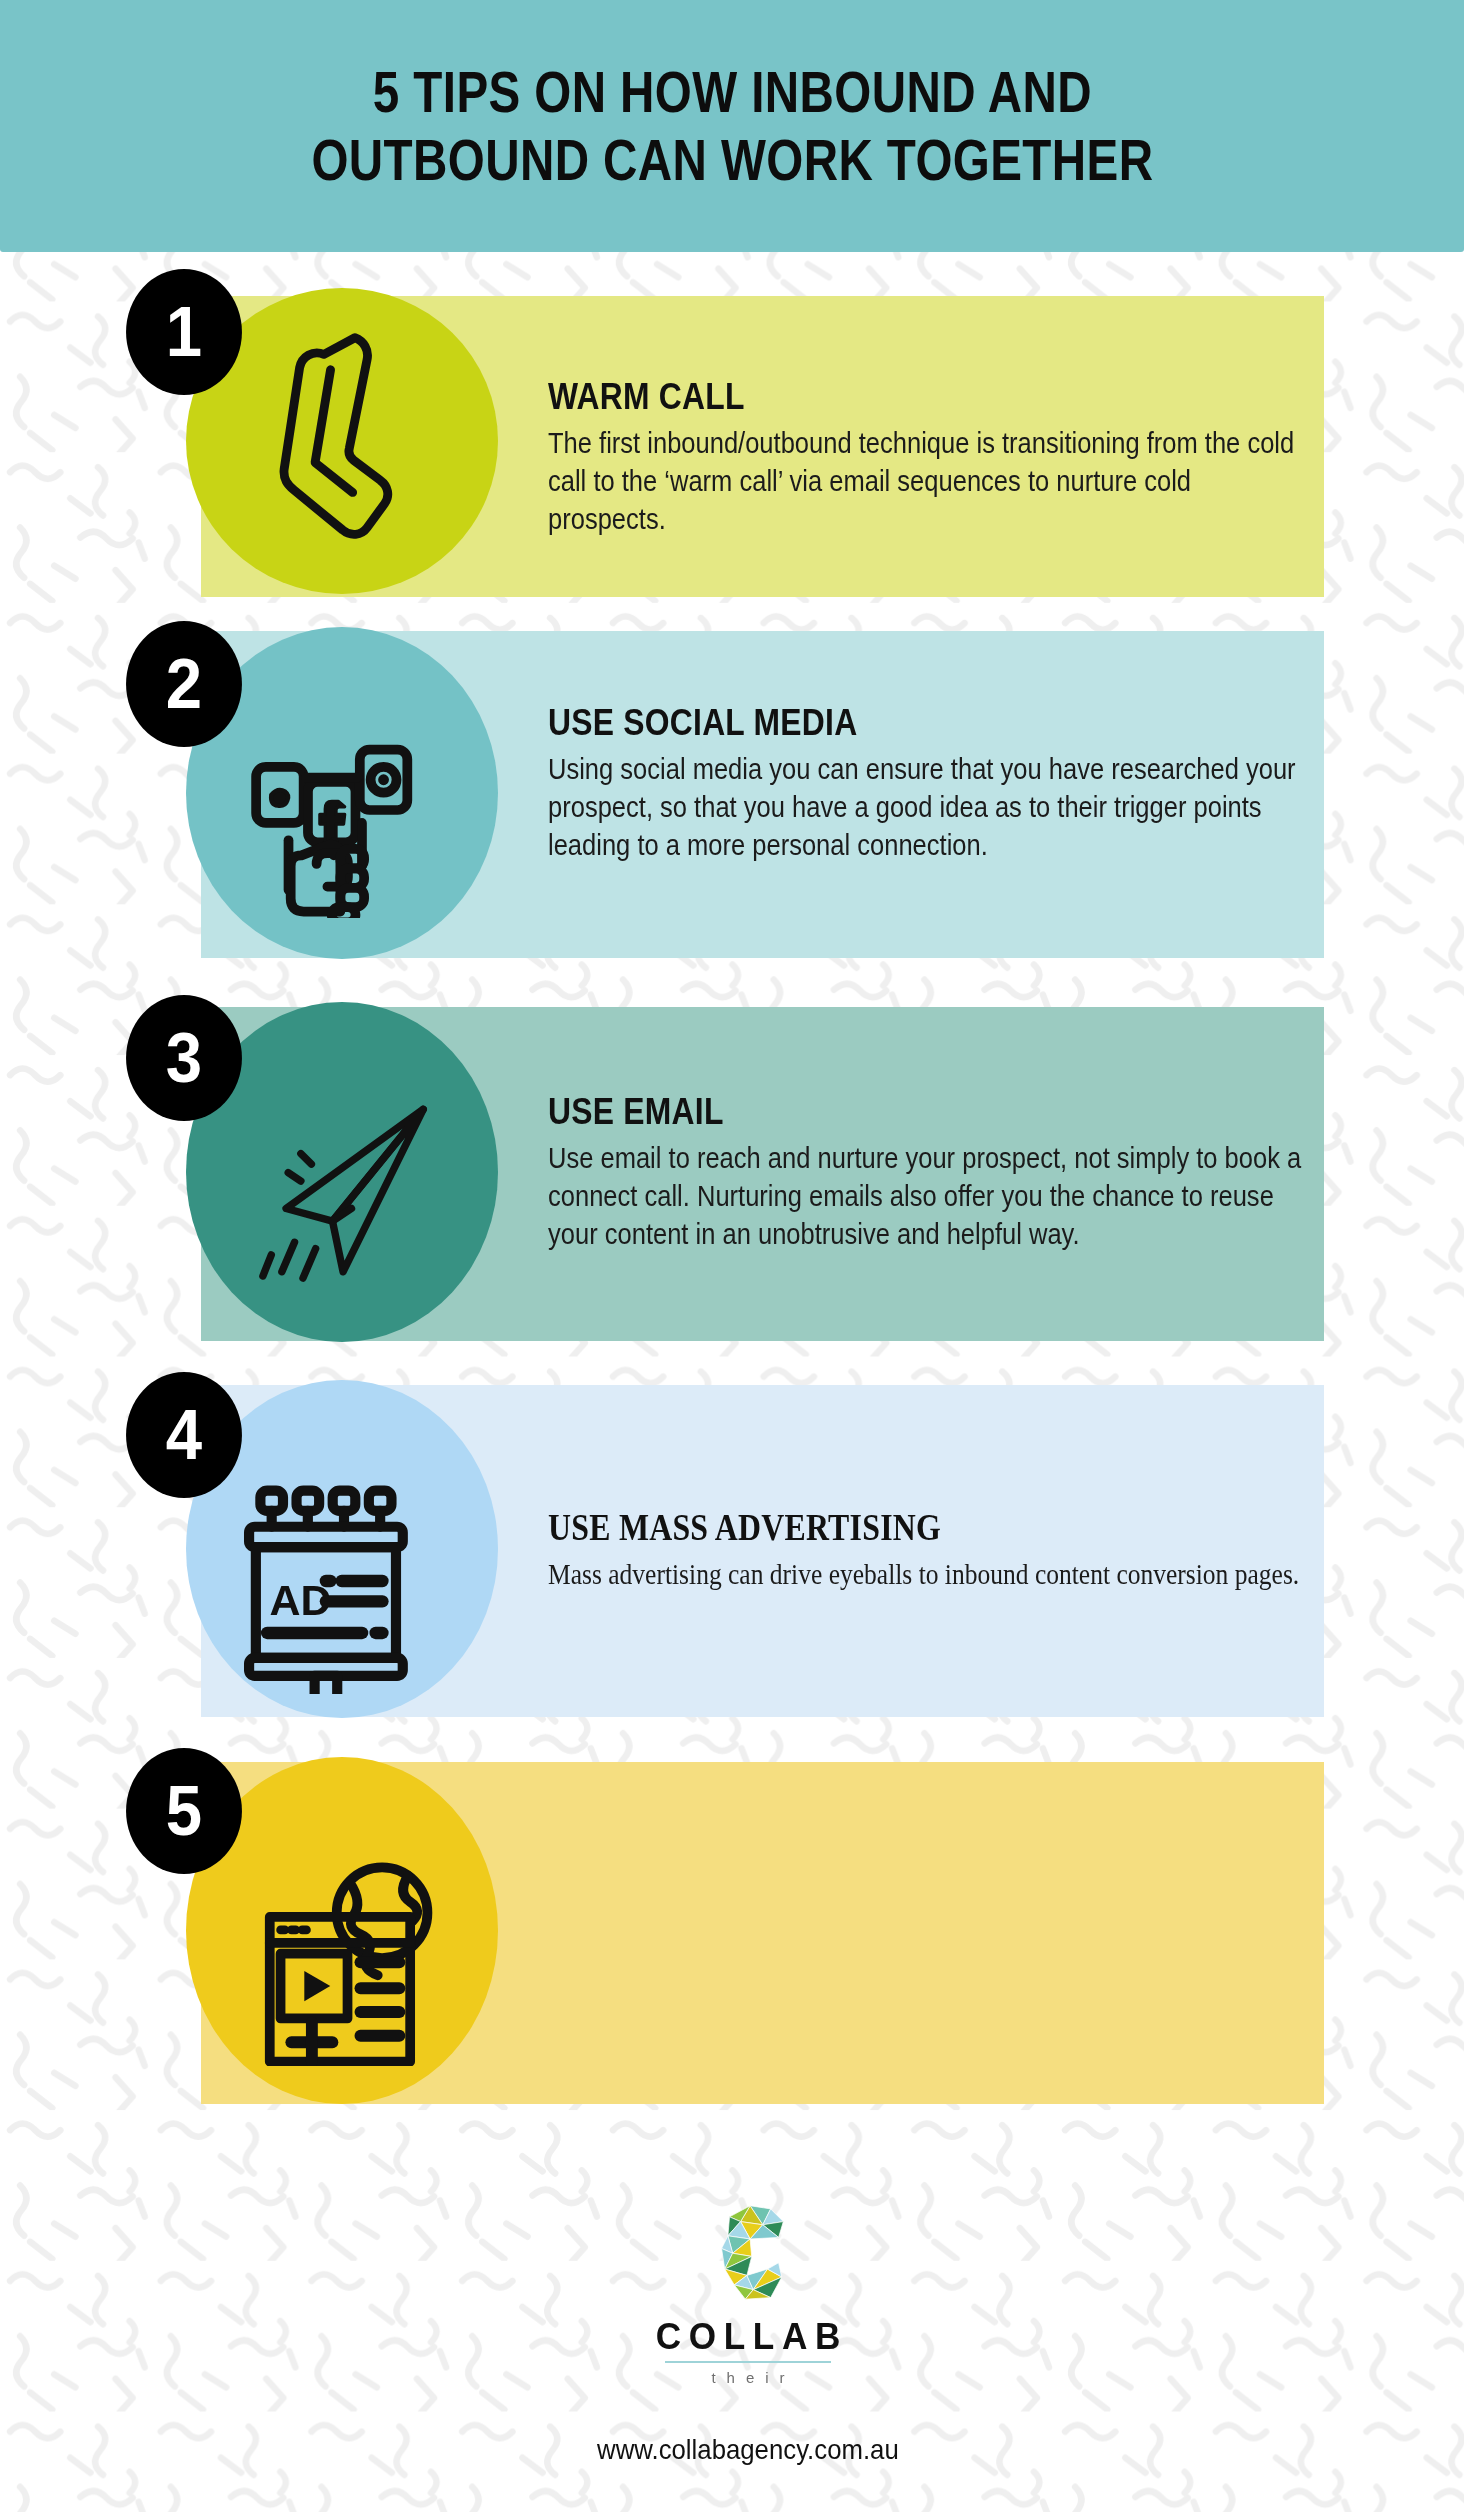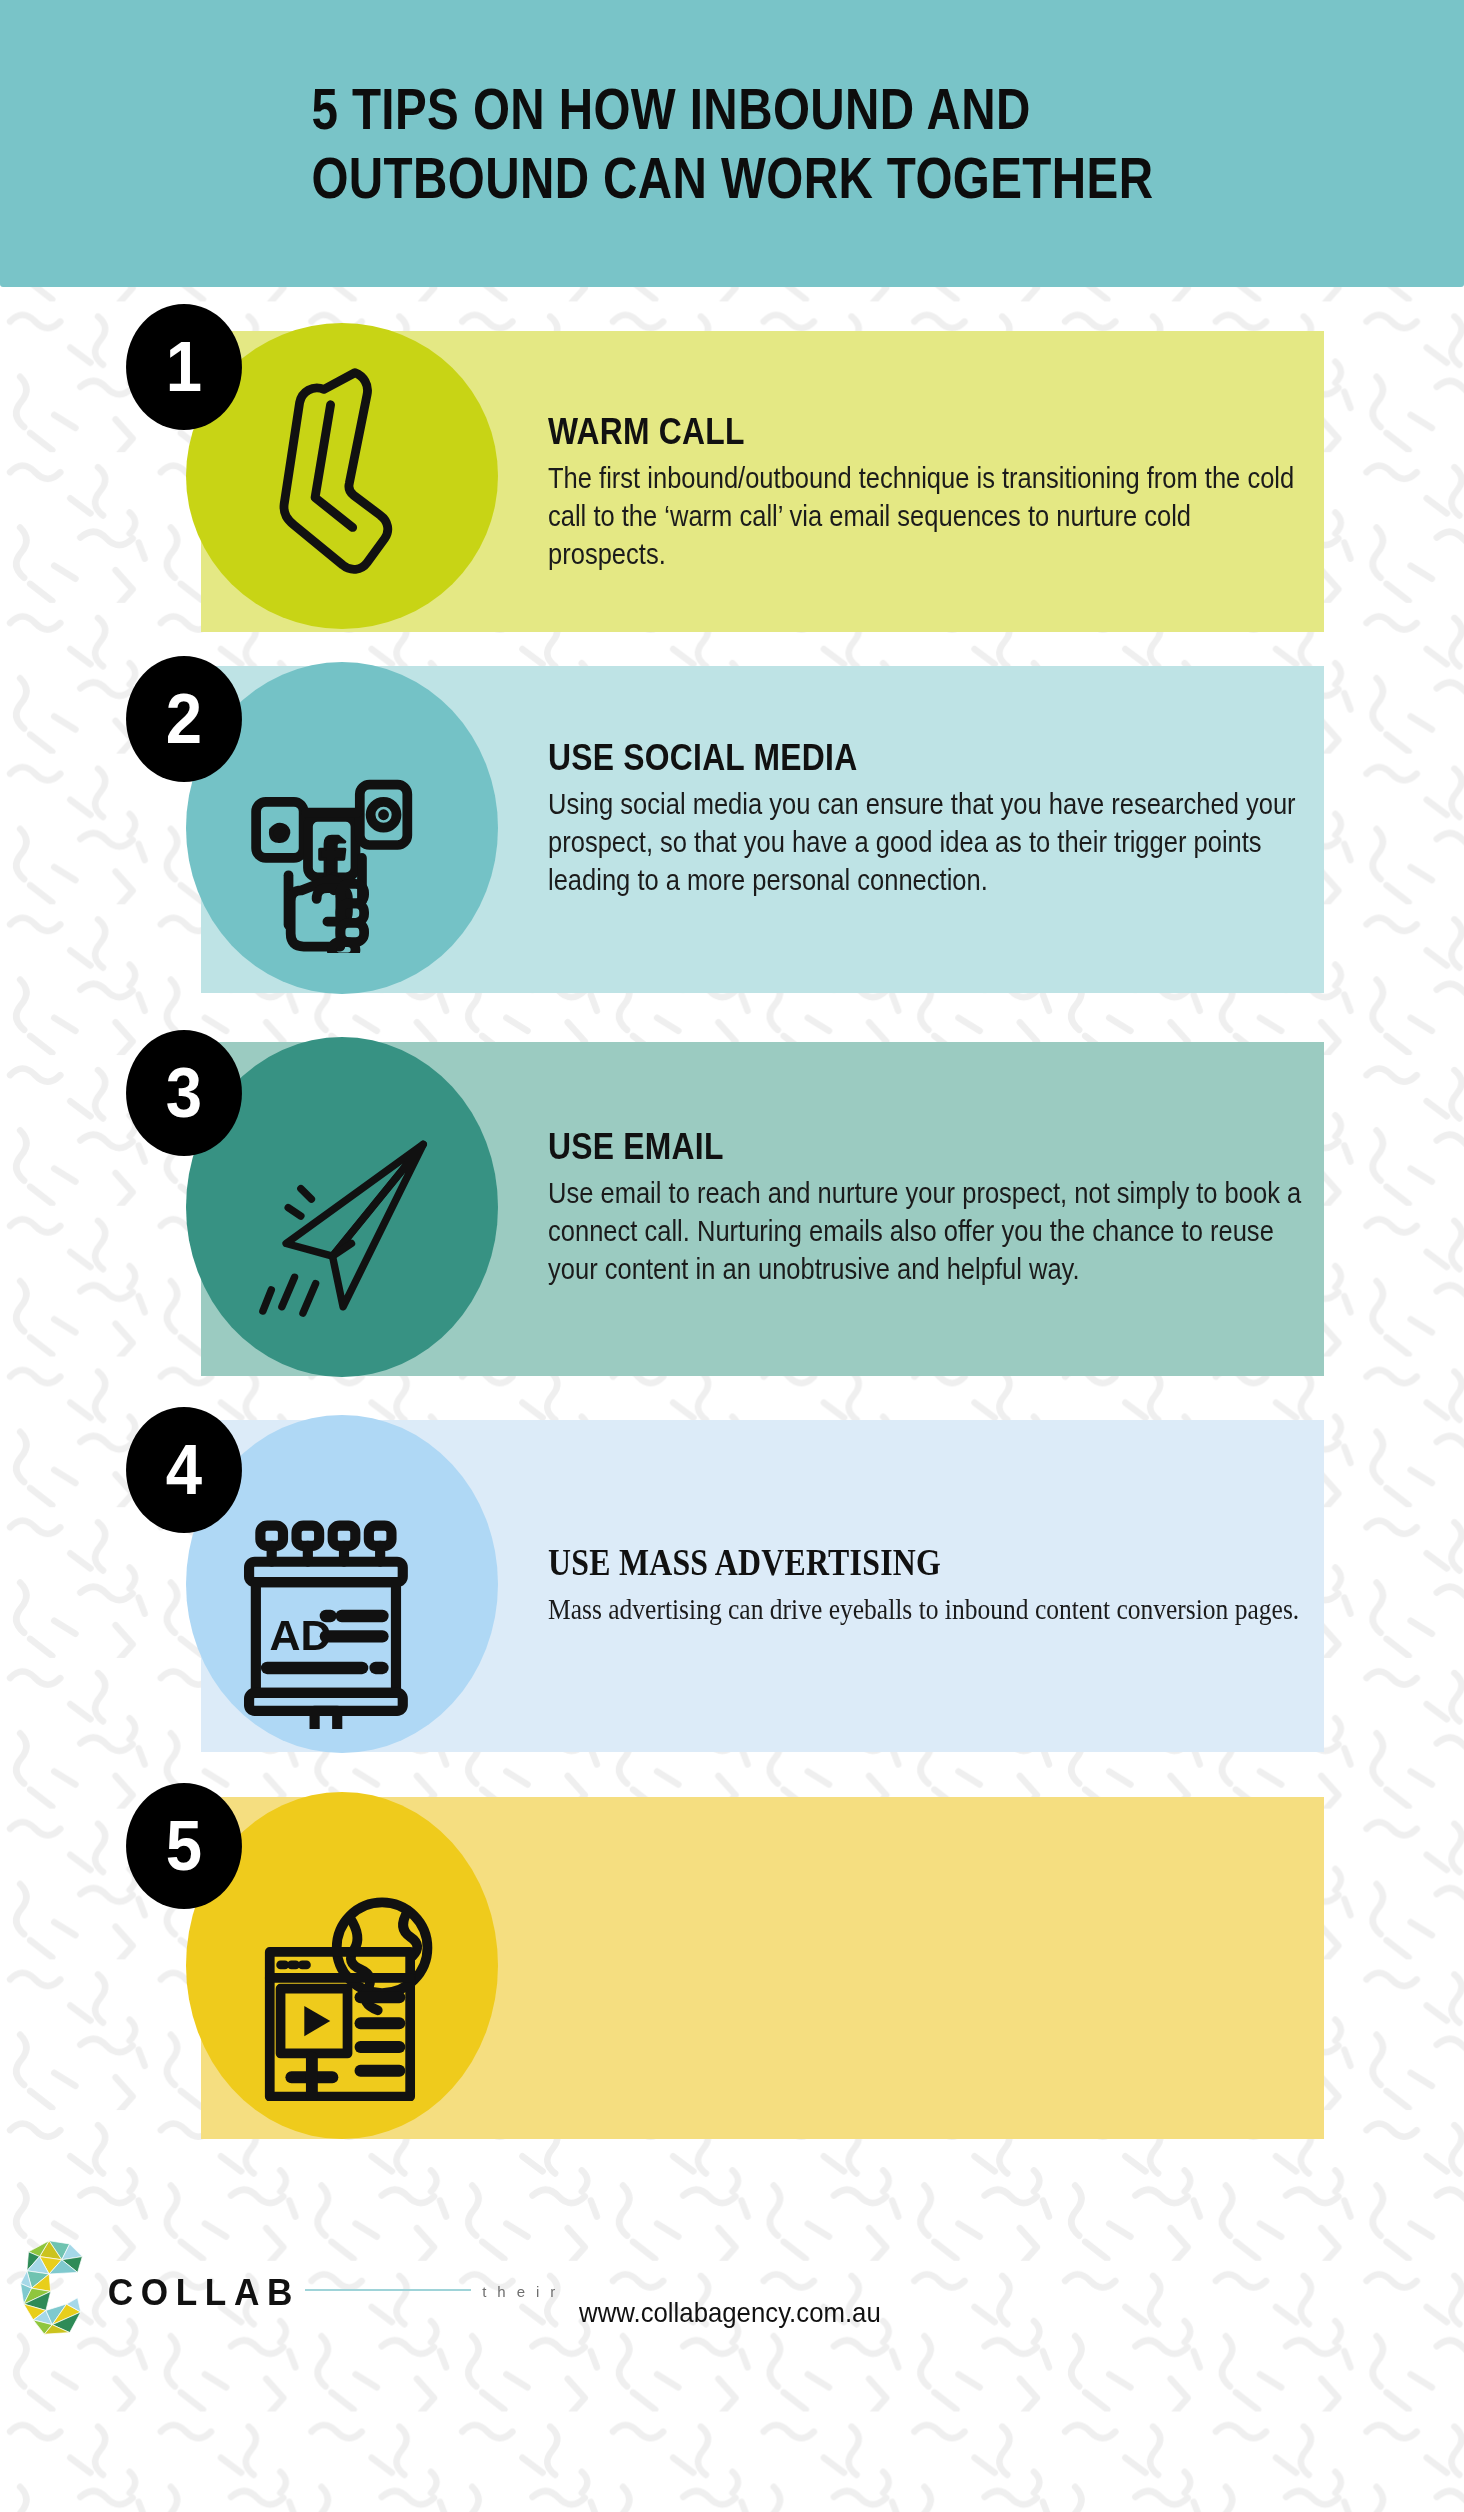--- a/index.html
+++ b/index.html
@@ -14,23 +14,24 @@
   
   #bg-pattern {
     position:absolute; inset:0;
     z-index:0;
     pointer-events:none;
   }
 
   
   .header {
     position:relative; z-index:3;
-    width:1464px; height:287px;
+    width:1464px; height:252px;
     background:#79C4C8;
     display:flex; align-items:center; justify-content:center;
+    text-align:center;
     border-bottom-left-radius:3px;
     border-bottom-right-radius:3px;
   }
   .header h1 {
     color:#0d0d0d;
     font-size:58px;
     line-height:1.18;
     font-weight:bold;
     letter-spacing:0.5px;
     transform:scaleX(0.82);
@@ -144,21 +145,21 @@
   .tip.t5 { height:382px; }
   .tip.t5 .tip-card  { top:18px;  height:342px; }
   .tip.t5 .tip-circle{ top:13px;  height:347px; left:186px; width:312px;}
   .tip.t5 .tip-icon  { top:106px; left:246px; width:216px; height:216px;}
   .tip.t5 .tip-text  { top:128px; }
 
   
   .footer {
     position:relative; z-index:2;
     margin-top:75px;
-    display:flex; flex-direction:row; align-items:center;
+    display:flex; flex-direction:column; align-items:center;margin-left:32px;
   }
   .logo-mark { width:95px; height:106px; }
   .logo-word {
     margin-top:9px;
     font-size:37px;
     font-weight:bold;
     letter-spacing:8px;
     color:#111111;
     padding-left:8px;
     transform:scaleX(0.95);

